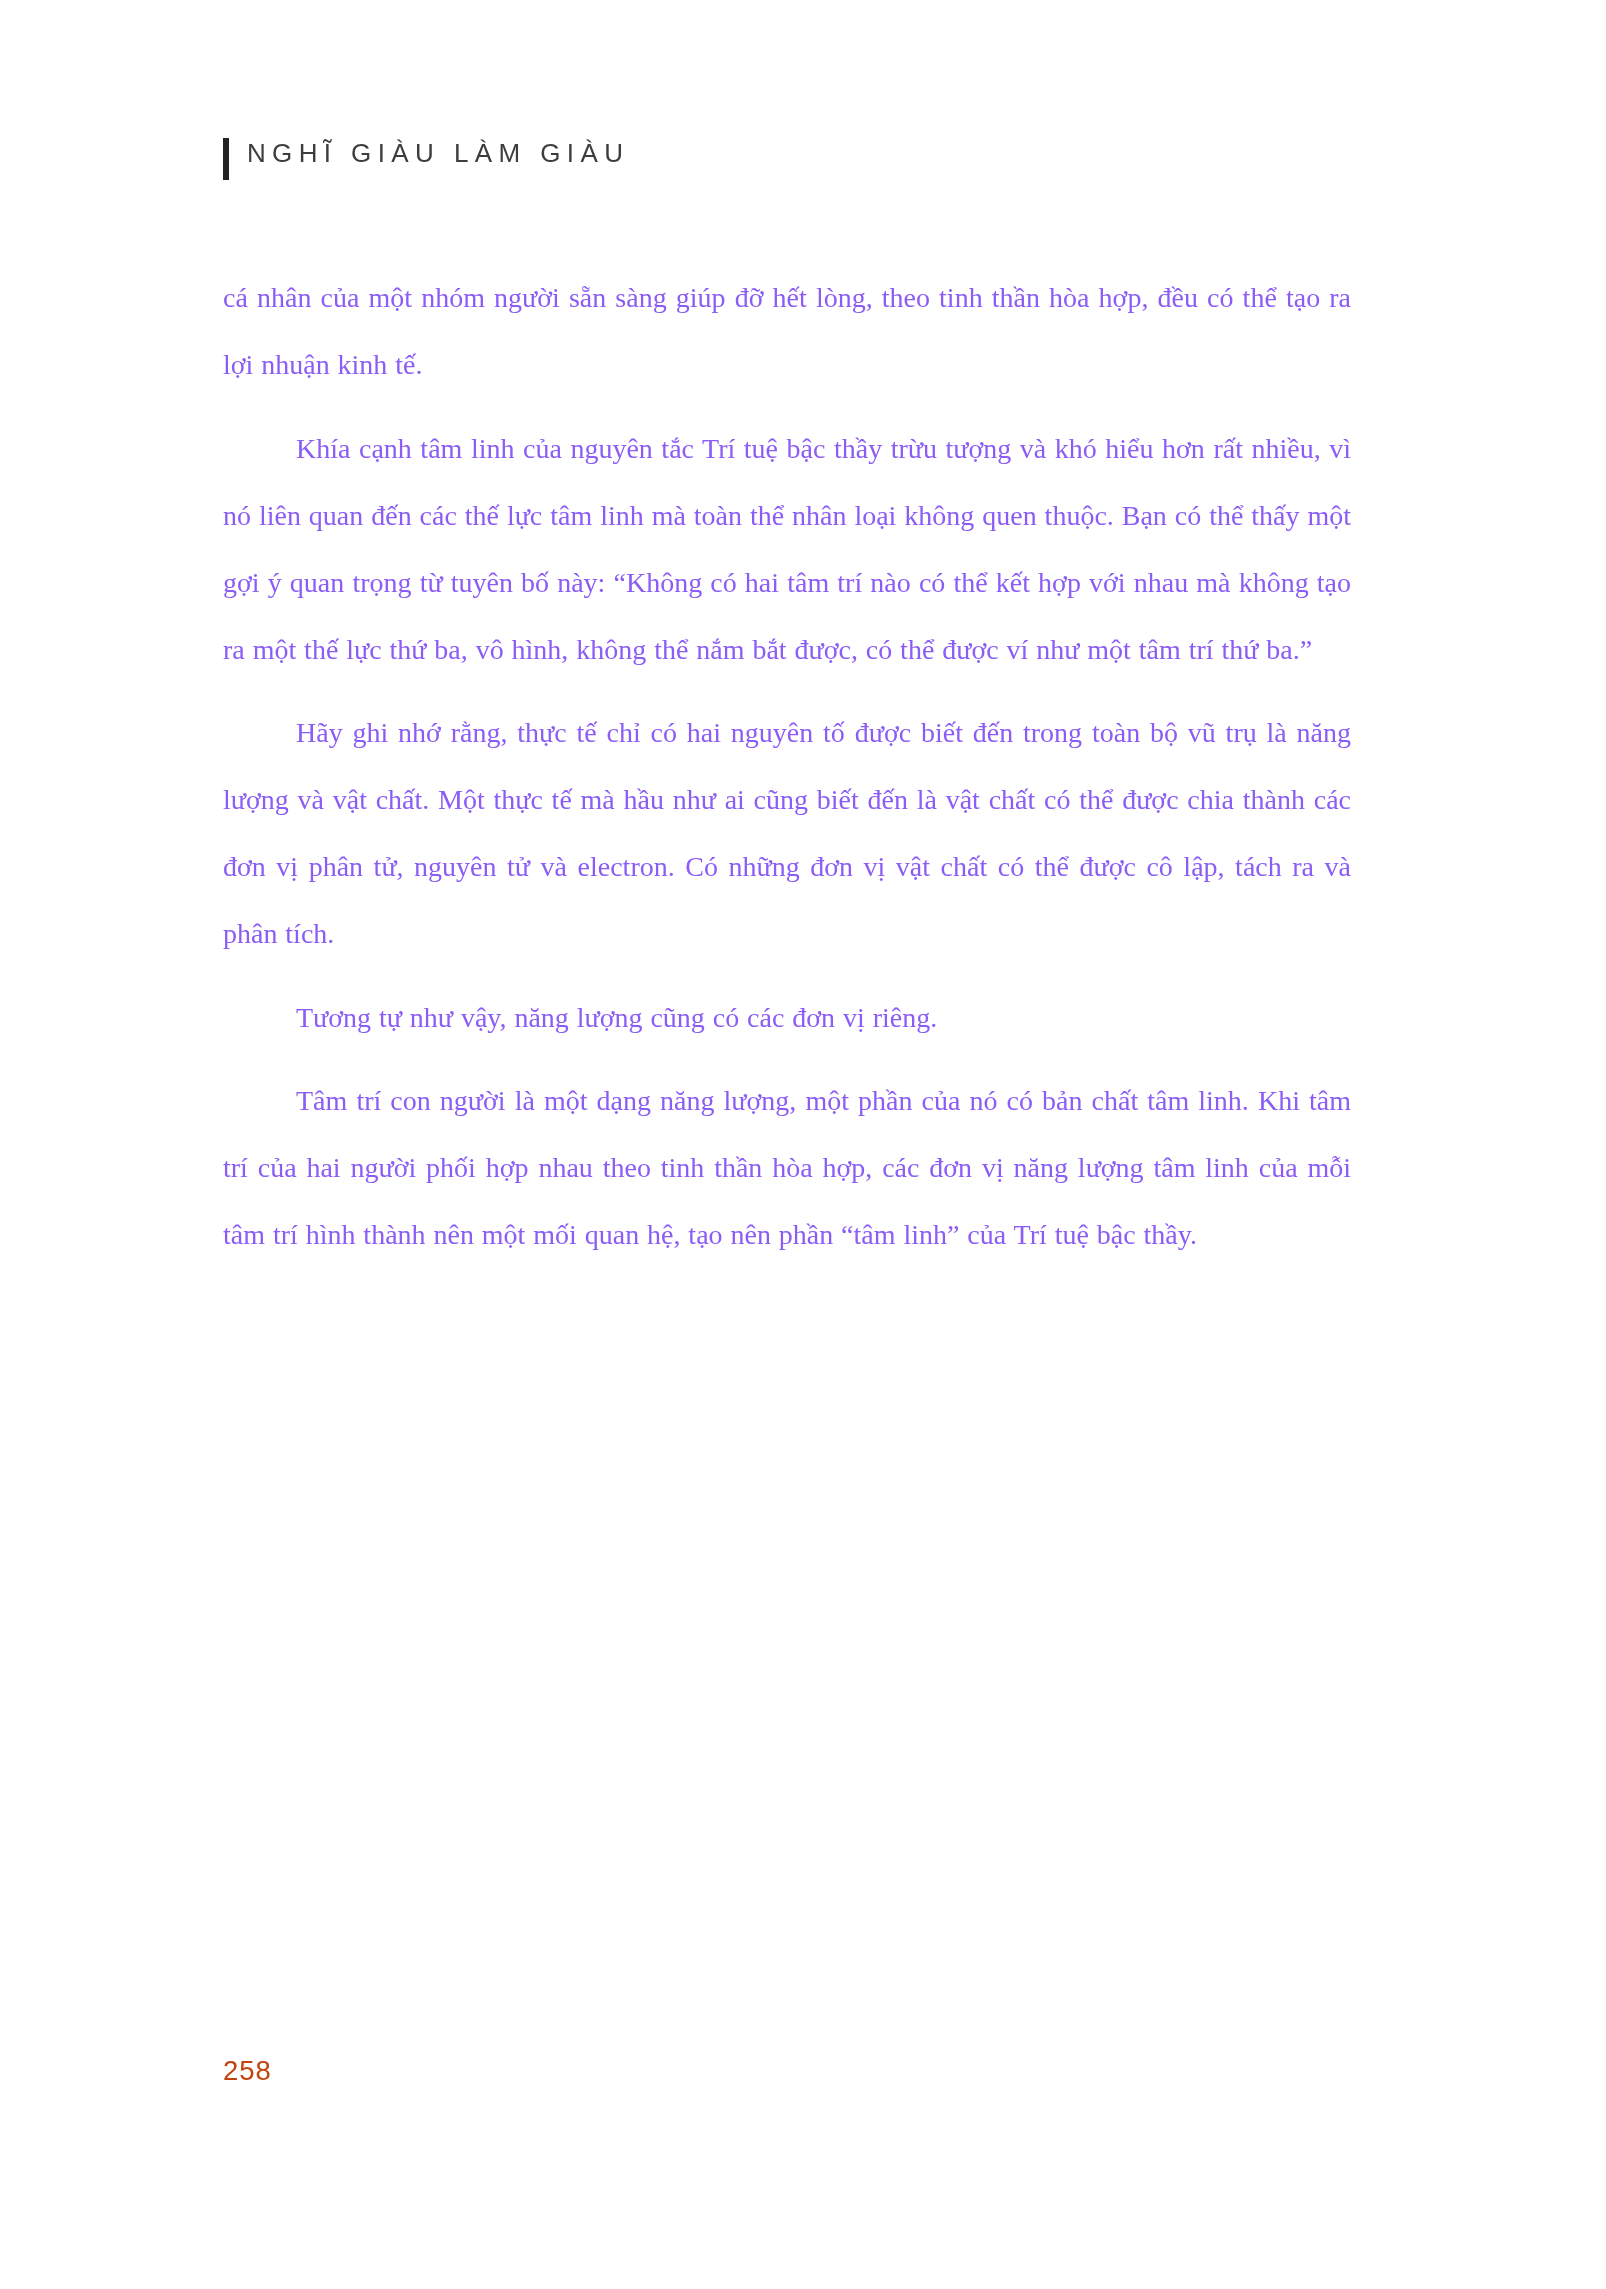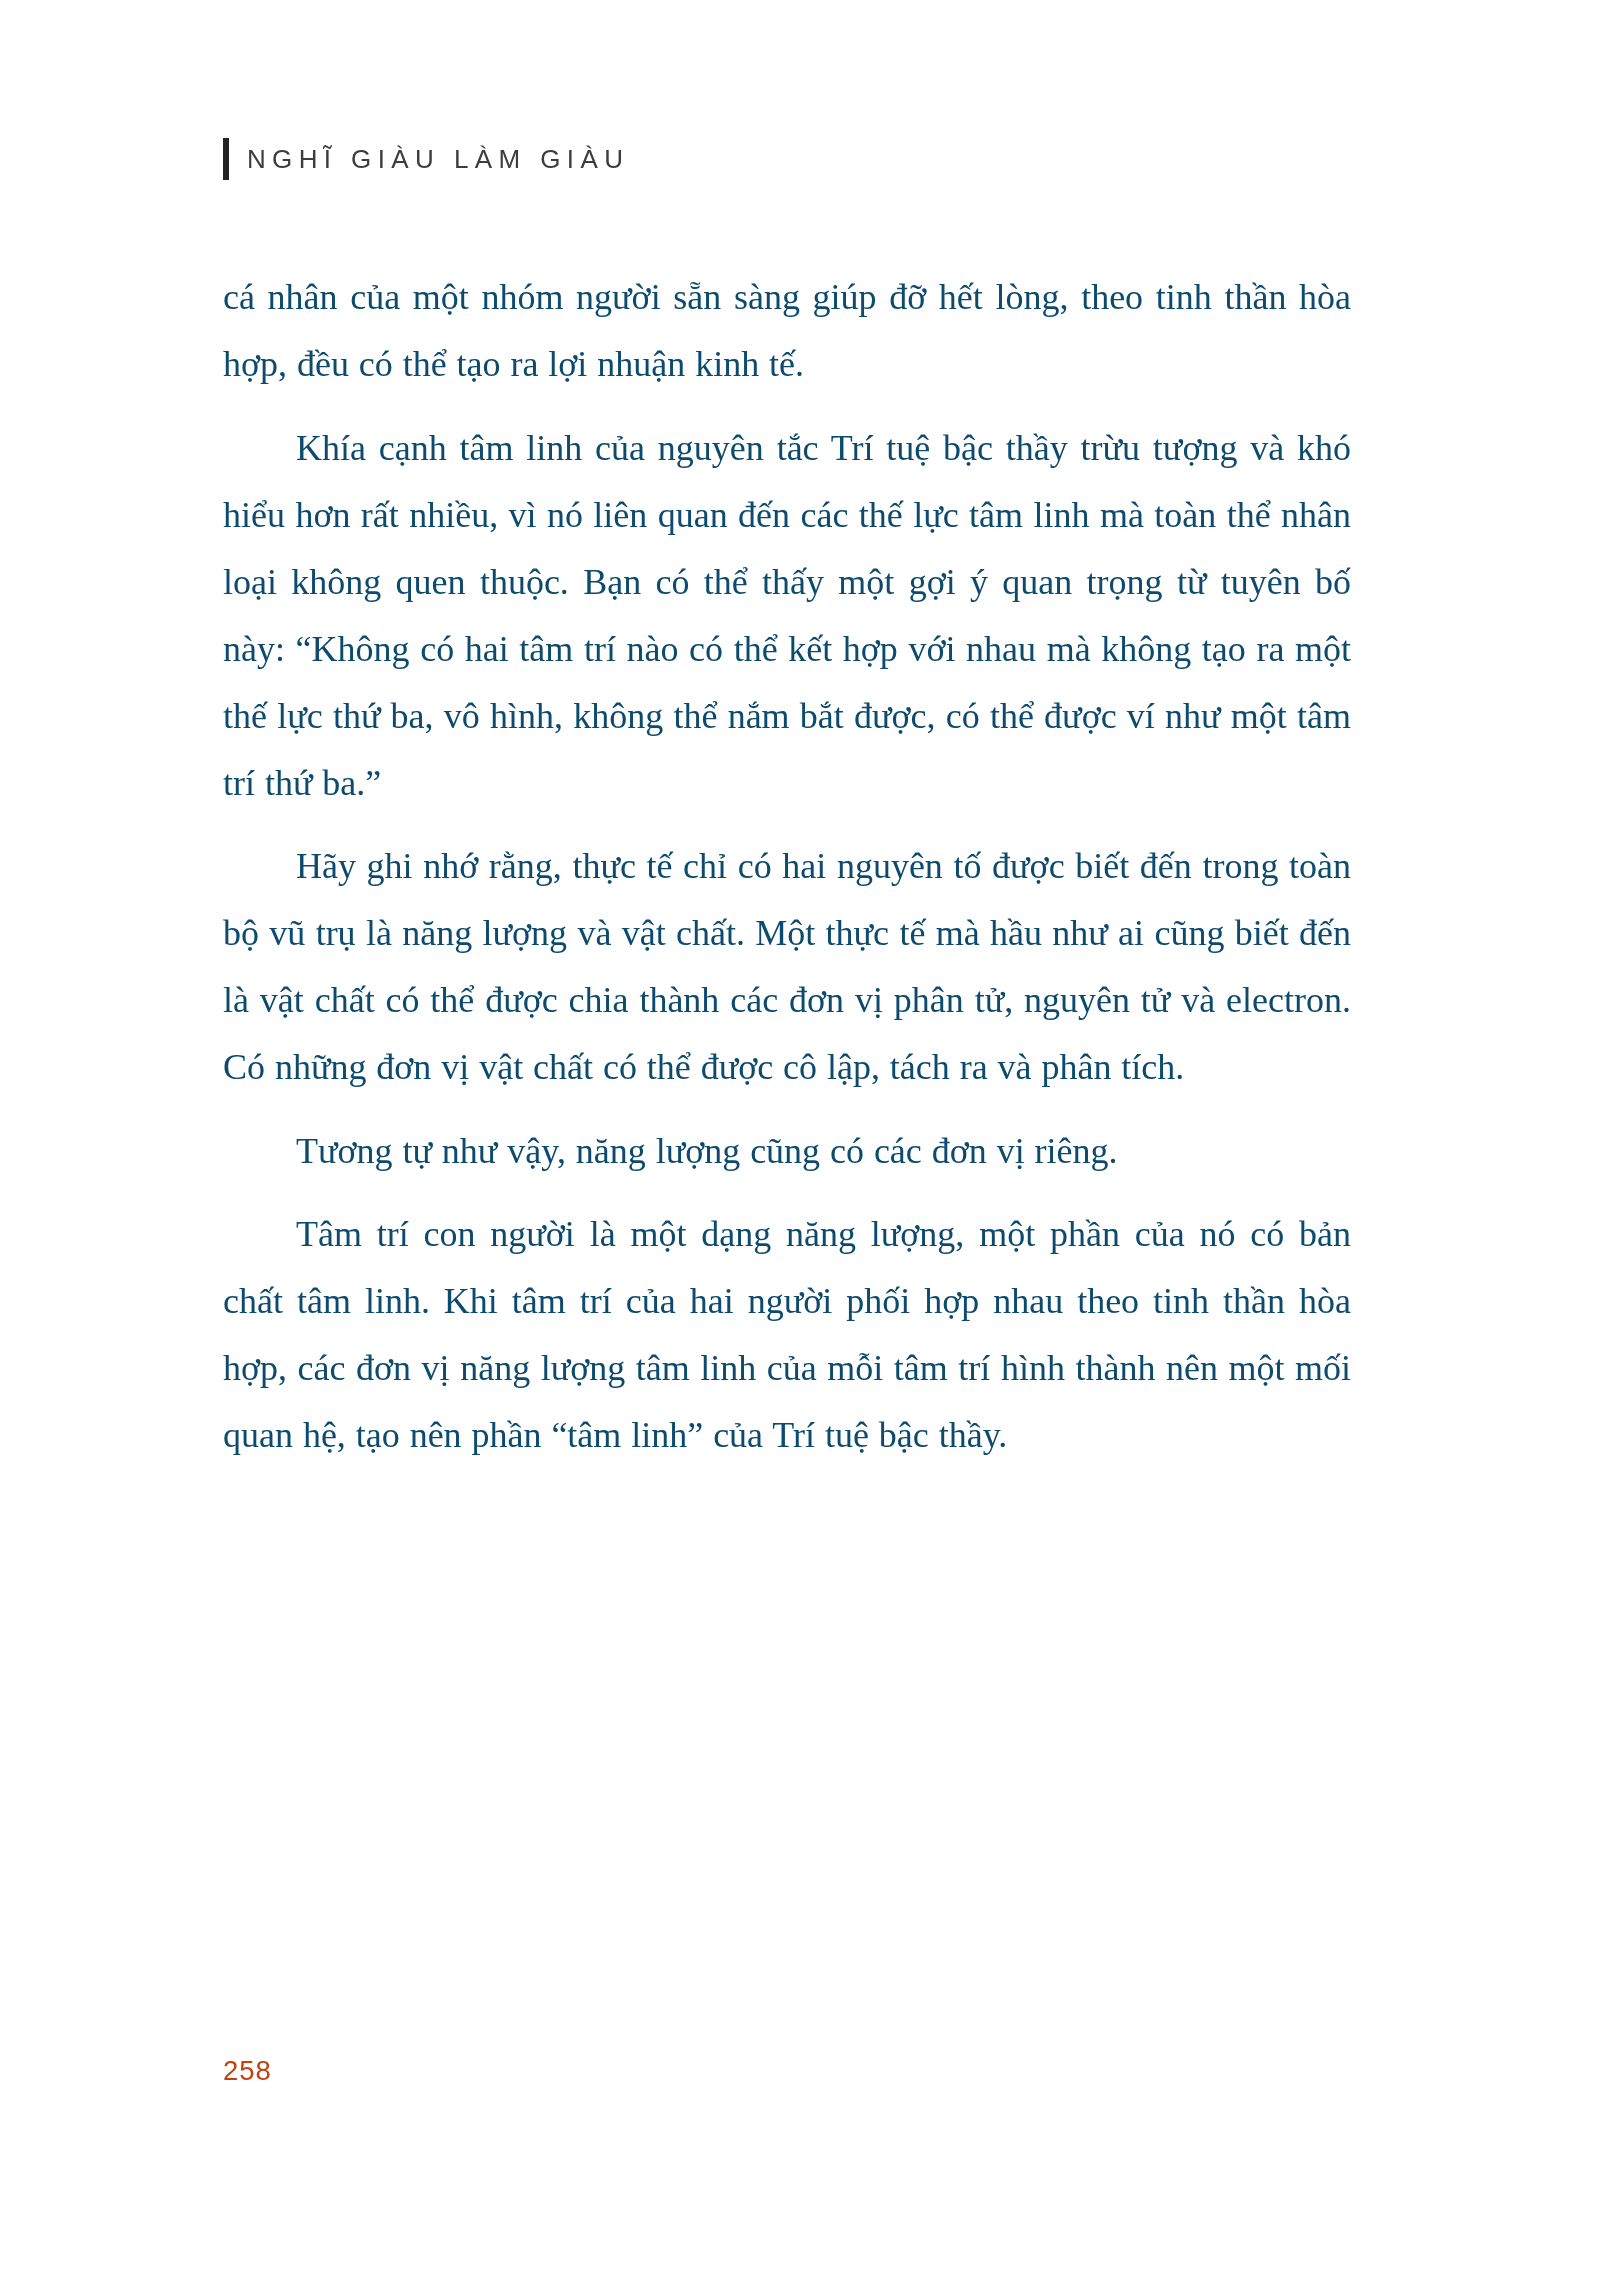--- a/index.html
+++ b/index.html
@@ -15,21 +15,21 @@
     margin: 0 auto;
     background: #ffffff;
     overflow: hidden;
     font-family: "Liberation Serif", serif;
   }
   .page-header {
     position: absolute;
     top: 138px;
     left: 223px;
     display: flex;
-    align-items: center;
+    align-items: flex-start;
     gap: 18.4px;
   }
   .header-bar {
     display: inline-block;
     width: 5.5px;
     height: 42px;
     background: #232323;
   }
   .header-title {
     font-family: "Liberation Sans", sans-serif;
@@ -39,23 +39,23 @@
     white-space: nowrap;
   }
   .body-text {
     position: absolute;
     top: 264px;
     left: 223px;
     width: 1128px;
   }
   .para {
     margin: 0 0 16.5px 0;
-    font-size: 36px;
+    font-size: 28px;
     line-height: 67px;
-    color: #0c4a6e;
+    color: #8b5cf6;
     text-align: justify;
     word-spacing: 0.9px;
   }
   .para.indent {
     text-indent: 73px;
   }
   .page-footer {
     position: absolute;
     left: 223px;
     top: 2055px;

